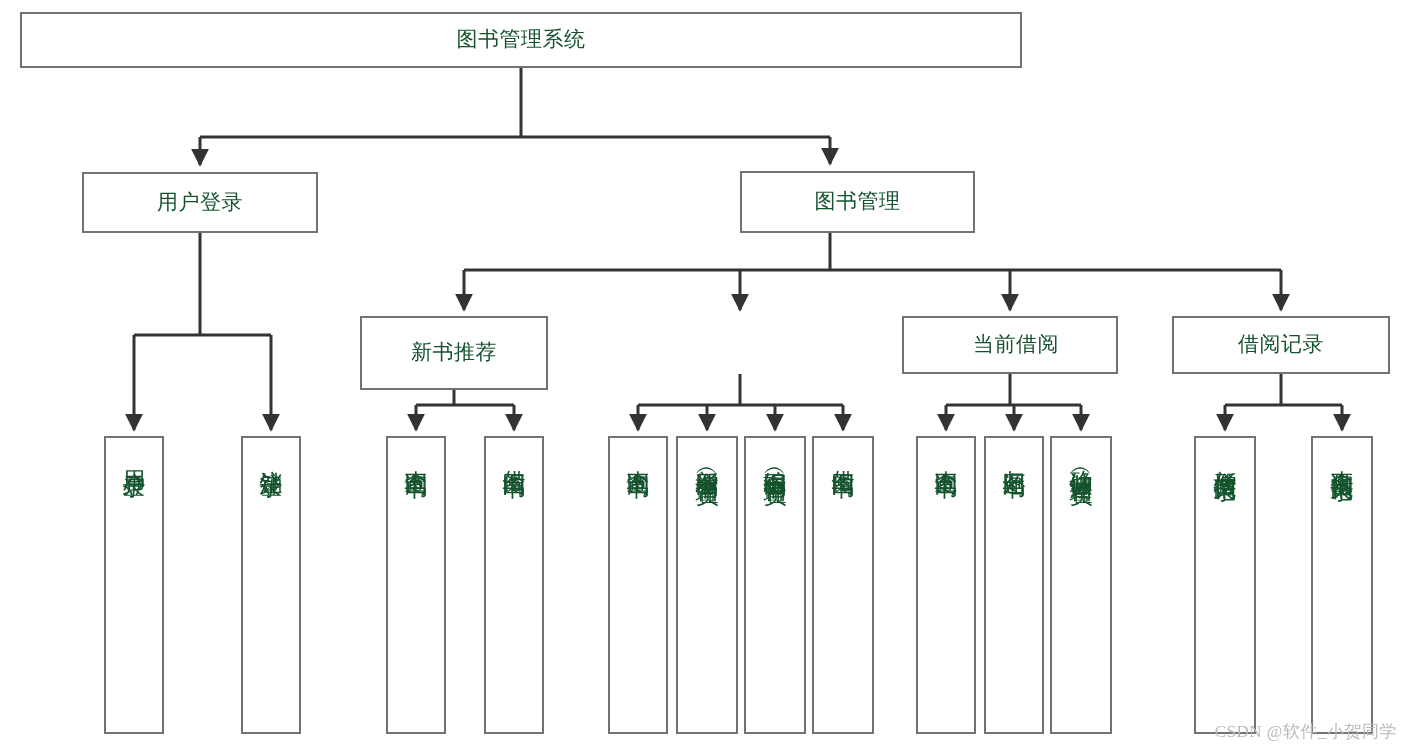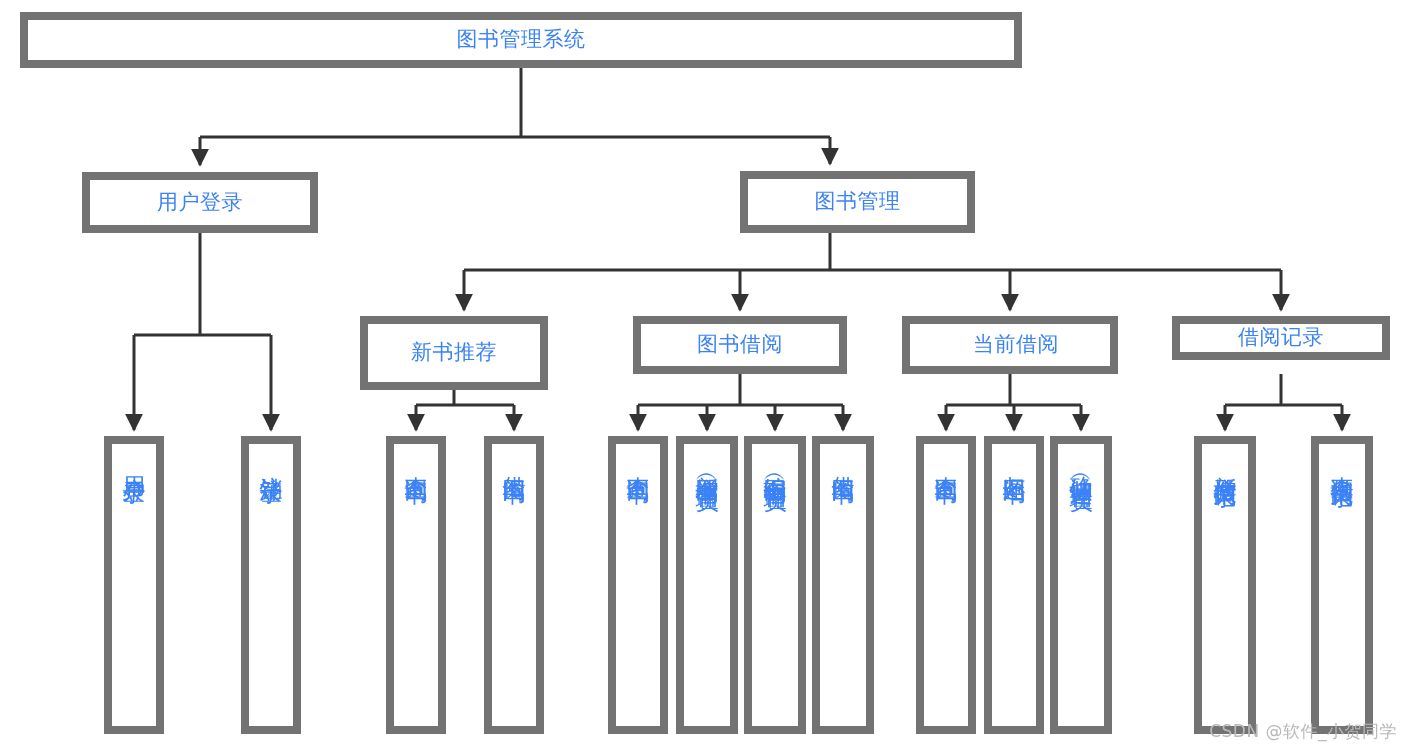--- a/index.html
+++ b/index.html
@@ -20,25 +20,25 @@
     left: 0;
     top: 0;
     width: 1405px;
     height: 747px;
     pointer-events: none;
   }
   .node {
     position: absolute;
     box-sizing: border-box;
     background: #ffffff;
-    border: 8px solid #737373;
+    border: 2px solid #737373;
     display: flex;
     align-items: center;
     justify-content: center;
-    color: #3b82f6;
+    color: #14532d;
     text-align: right;
   }
   .node .lbl {
     font-size: 21px;
     line-height: 1.2;
     letter-spacing: 0.5px;
     white-space: nowrap;
   }
   .node.leaf {
     align-items: flex-start;
@@ -53,20 +53,21 @@
     white-space: normal;
   }
   #watermark {
     position: absolute;
     right: 8px;
     bottom: 4px;
     font-size: 17px;
     color: #b9b9b9;
     white-space: nowrap;
     letter-spacing: 0.5px;
+    font-family: Liberation Serif, serif;
   }
 </style>
 </head>
 <body>
 
 <div id="canvas">
 
   <svg id="wires" viewBox="0 0 1405 747" xmlns="http://www.w3.org/2000/svg">
     <defs>
       <marker id="arrow" viewBox="0 0 10 10" refX="9" refY="5" markerWidth="6" markerHeight="6" orient="auto-start-reverse">
@@ -124,27 +125,24 @@
   <div class="node" style="left:82px; top:172px; width:236px; height:61px;">
     <span class="lbl">用户登录</span>
   </div>
   <div class="node" style="left:712px; top:171px; width:235px; height:62px;margin-left:28px;">
     <span class="lbl">图书管理</span>
   </div>
 
   <div class="node" style="left:360px; top:316px; width:188px; height:74px;">
     <span class="lbl">新书推荐</span>
   </div>
-  <div class="node" style="left:633px; top:316px; width:214px; height:58px;">
-    <span class="lbl">图书借阅</span>
-  </div>
   <div class="node" style="left:902px; top:316px; width:216px; height:58px;padding-left:12px;">
     <span class="lbl">当前借阅</span>
   </div>
-  <div class="node" style="left:1172px; top:316px; width:218px; height:44px;">
+  <div class="node" style="left:1172px; top:316px; width:218px; height:58px;">
     <span class="lbl">借阅记录</span>
   </div>
 
   <div class="node leaf" style="left:104px; top:436px; width:60px; height:298px;">
     <span class="lbl">用户登录</span>
   </div>
   <div class="node leaf" style="left:241px; top:436px; width:60px; height:298px;">
     <span class="lbl">注销登录</span>
   </div>
 

